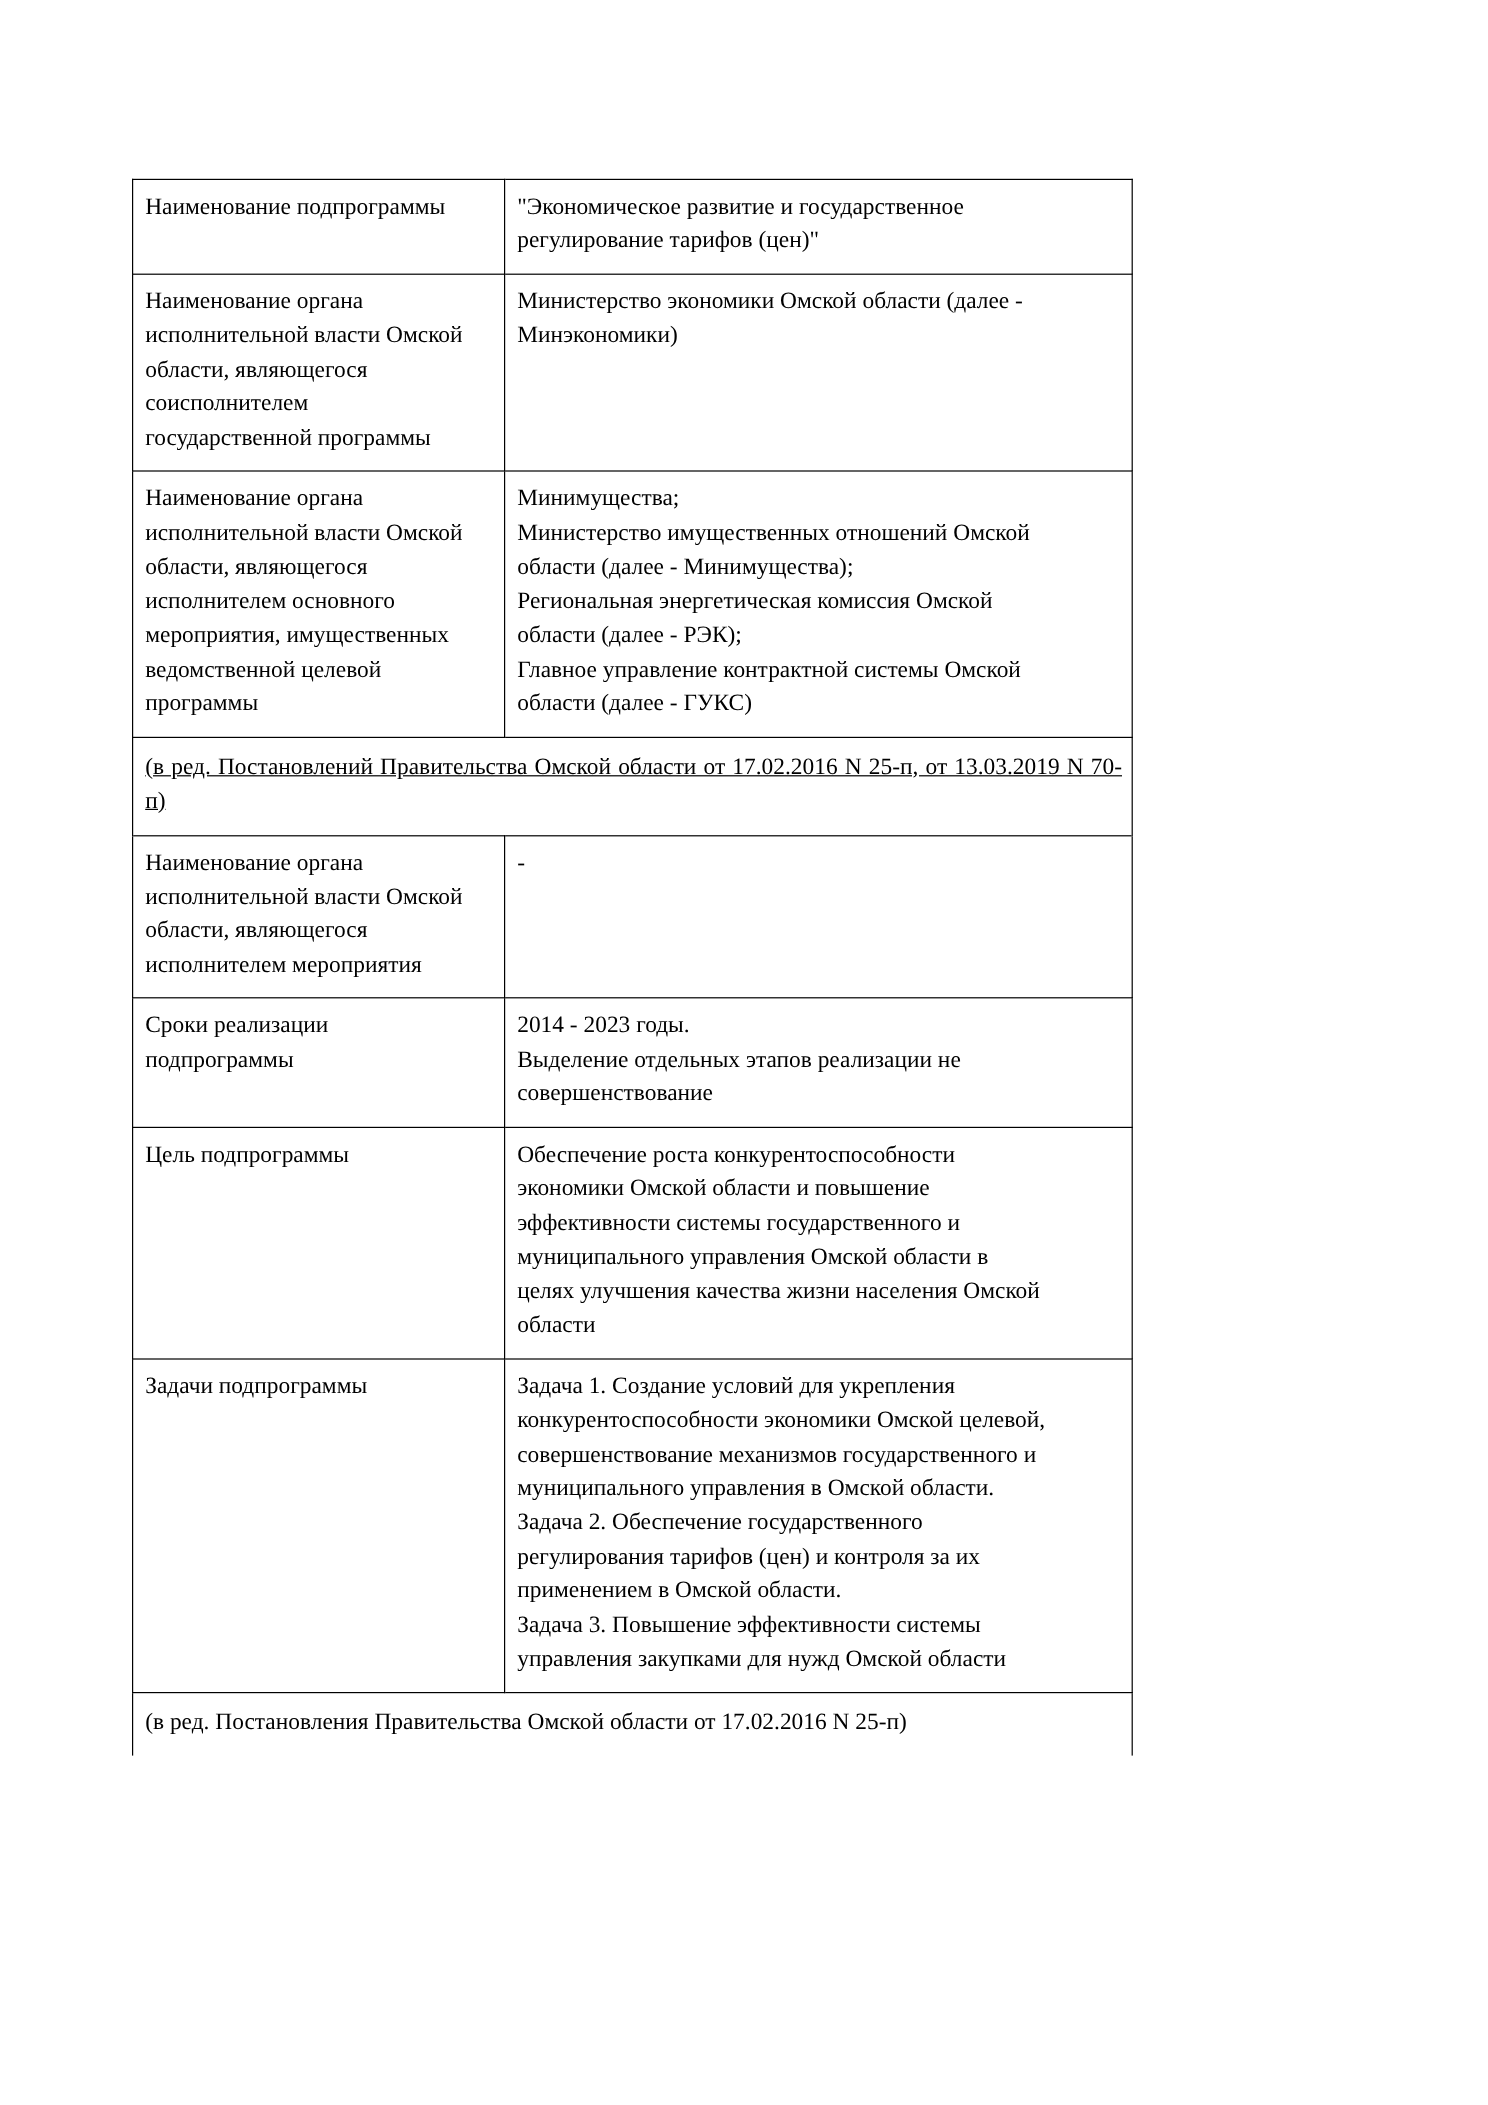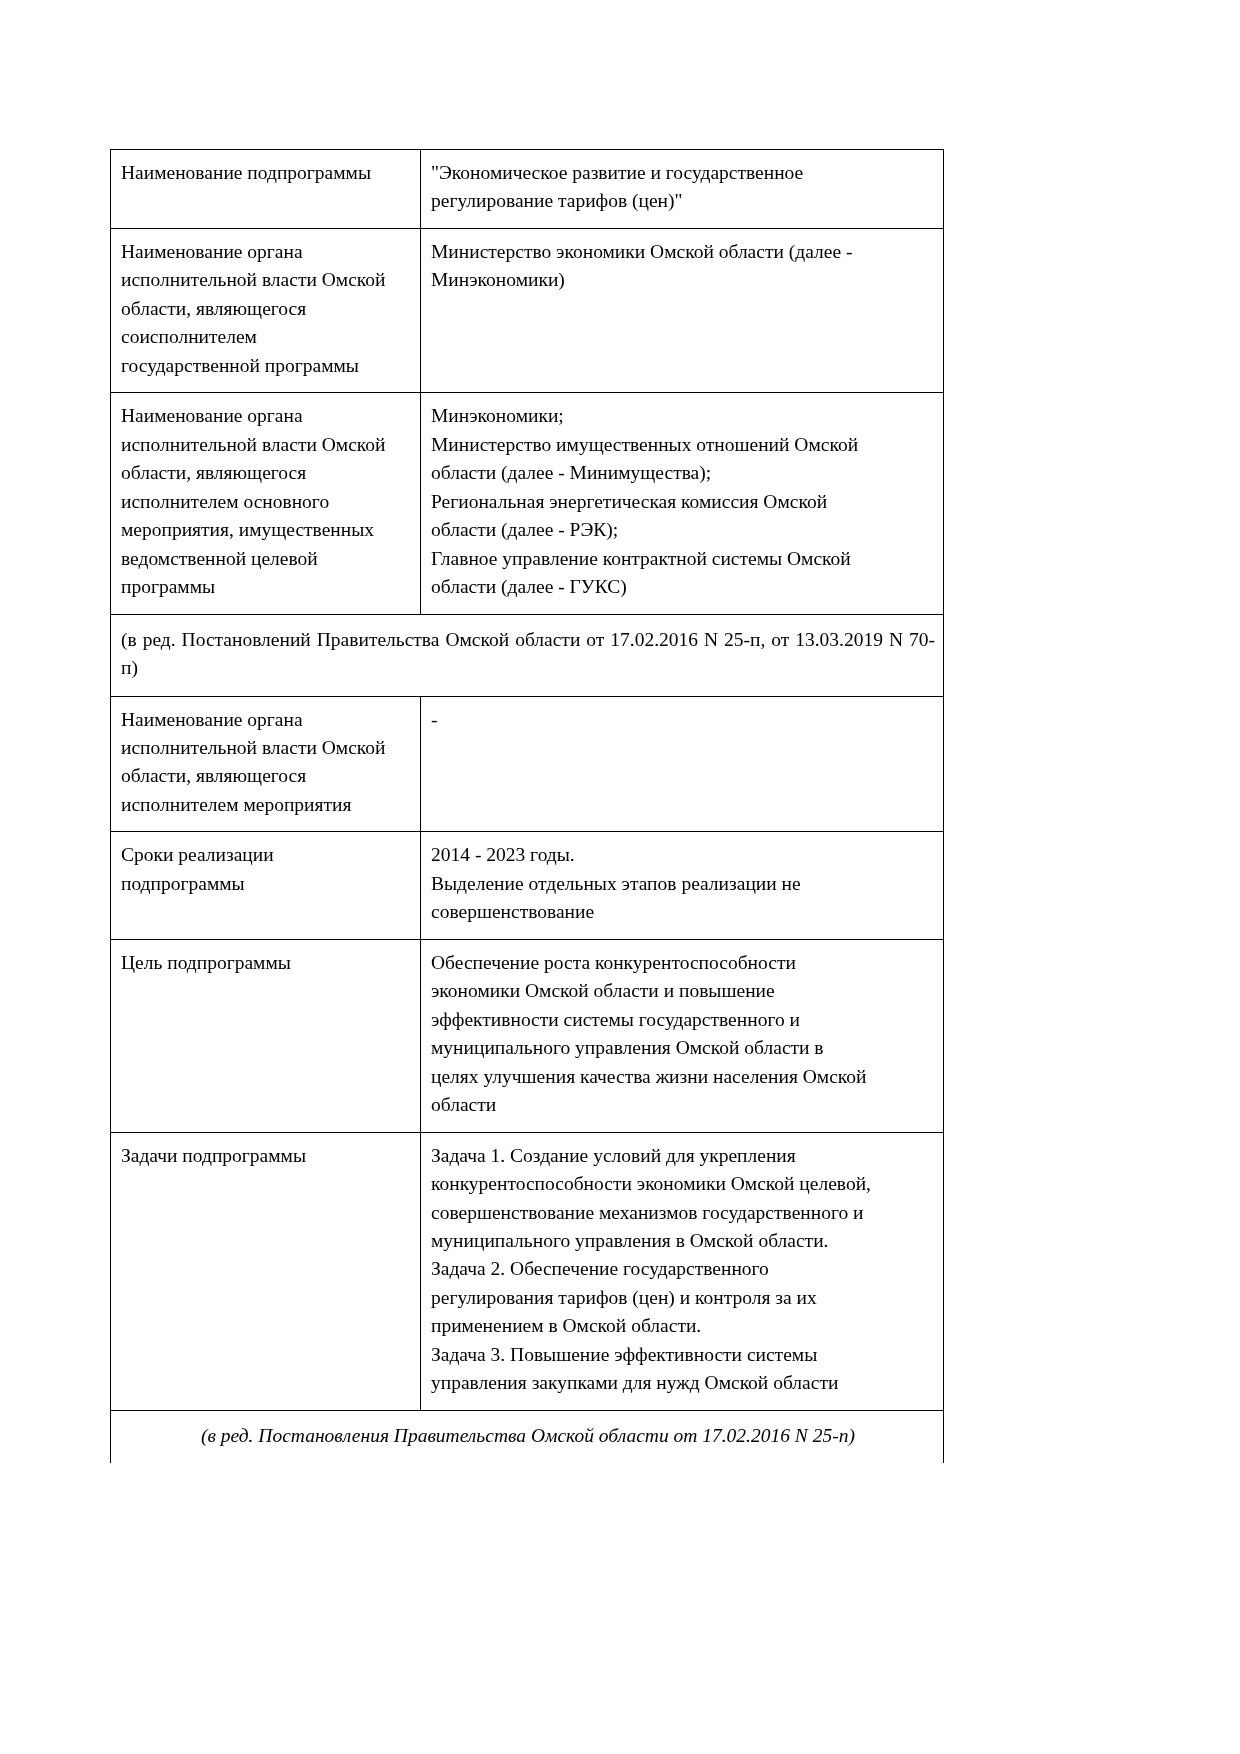--- a/index.html
+++ b/index.html
@@ -64,20 +64,21 @@
     border-bottom: none;
     padding-top: 11px;
     padding-bottom: 13px;
     text-align: justify;
     text-justify: inter-word;
     hyphens: none;
   }
 
   .doc-table tr.amend-row td.amend-justify {
     text-align: justify;
+    text-decoration: underline;
   }
 
   
   .line {
     display: block;
     white-space: pre-wrap;
   }
 </style>
 </head>
 <body>
@@ -118,21 +119,21 @@
         <td class="label-cell">
           <span class="line">Наименование органа</span>
           <span class="line">исполнительной власти Омской</span>
           <span class="line">области, являющегося</span>
           <span class="line">исполнителем основного</span>
           <span class="line">мероприятия, имущественных</span>
           <span class="line">ведомственной целевой</span>
           <span class="line">программы</span>
         </td>
         <td class="value-cell">
-          <span class="line">Минэкономики;</span>
+          <span class="line">Минимущества;</span>
           <span class="line">Министерство имущественных отношений Омской</span>
           <span class="line">области (далее - Минимущества);</span>
           <span class="line">Региональная энергетическая комиссия Омской</span>
           <span class="line">области (далее - РЭК);</span>
           <span class="line">Главное управление контрактной системы Омской</span>
           <span class="line">области (далее - ГУКС)</span>
         </td>
       </tr>
 
       <tr class="amend-row">
@@ -189,19 +190,19 @@
           <span class="line">муниципального управления в Омской области.</span>
           <span class="line">Задача 2. Обеспечение государственного</span>
           <span class="line">регулирования тарифов (цен) и контроля за их</span>
           <span class="line">применением в Омской области.</span>
           <span class="line">Задача 3. Повышение эффективности системы</span>
           <span class="line">управления закупками для нужд Омской области</span>
         </td>
       </tr>
 
       <tr class="amend-row">
-        <td colspan="2" style="text-align:center;font-style:italic;">(в ред. Постановления Правительства Омской области от 17.02.2016 N 25-п)</td>
+        <td colspan="2" style="text-align:left;">(в ред. Постановления Правительства Омской области от 17.02.2016 N 25-п)</td>
       </tr>
 
 
     </tbody>
   </table>
 </div>
 
 </body></html>

